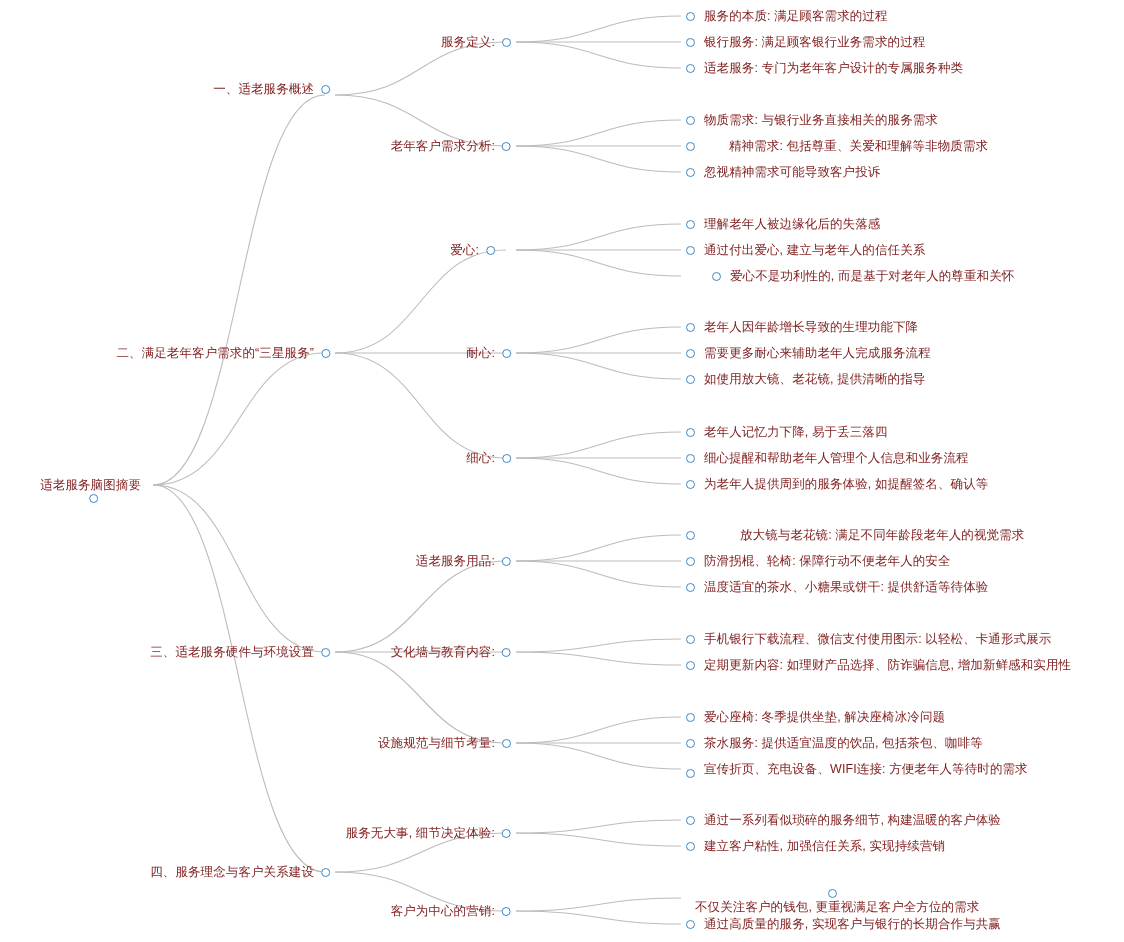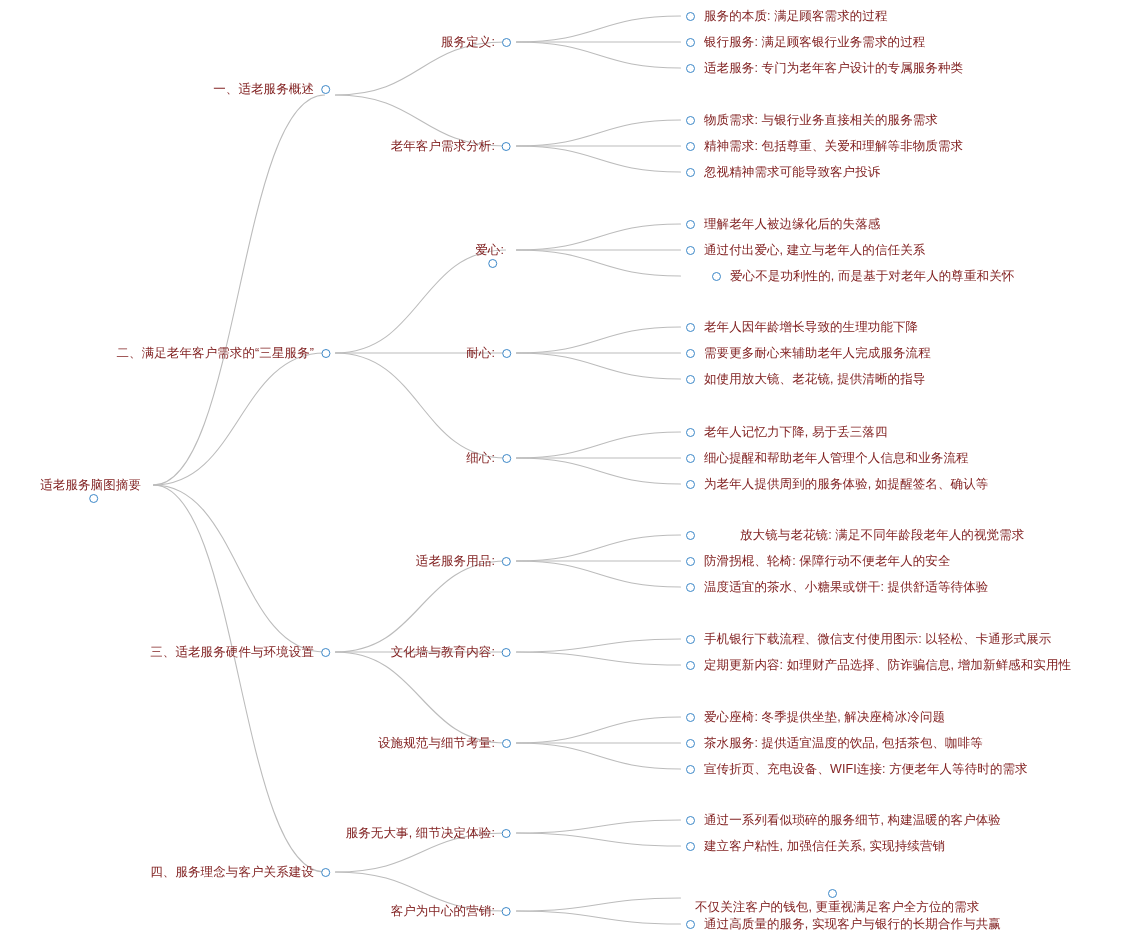--- a/index.html
+++ b/index.html
@@ -144,33 +144,33 @@
         <span class="node-label">适老服务: 专门为老年客户设计的专属服务种类</span>
       </div>
       <div class="node label-left" style="left: 511px; top: 146px;">
         <span class="node-label">老年客户需求分析:</span>
         <span class="node-marker"></span>
       </div>
       <div class="node label-right" style="left: 686px; top: 120px;">
         <span class="node-marker"></span>
         <span class="node-label">物质需求: 与银行业务直接相关的服务需求</span>
       </div>
-      <div class="node label-right" style="left: 686px; top: 146px;">
+      <div class="node label-right" style="left: 686px; top: 146px; gap: 25px;">
         <span class="node-marker"></span>
         <span class="node-label">精神需求: 包括尊重、关爱和理解等非物质需求</span>
       </div>
       <div class="node label-right" style="left: 686px; top: 172px;">
         <span class="node-marker"></span>
         <span class="node-label">忽视精神需求可能导致客户投诉</span>
       </div>
       <div class="node label-left" style="left: 330px; top: 353px;">
         <span class="node-label">二、满足老年客户需求的“三星服务”</span>
         <span class="node-marker"></span>
       </div>
-      <div class="node label-left" style="left: 511px; top: 250px; flex-direction: column;">
+      <div class="node label-left" style="left: 495px; top: 250px;">
         <span class="node-label">爱心:</span>
         <span class="node-marker"></span>
       </div>
       <div class="node label-right" style="left: 686px; top: 224px;">
         <span class="node-marker"></span>
         <span class="node-label">理解老年人被边缘化后的失落感</span>
       </div>
       <div class="node label-right" style="left: 686px; top: 250px;">
         <span class="node-marker"></span>
         <span class="node-label">通过付出爱心, 建立与老年人的信任关系</span>
@@ -248,21 +248,21 @@
         <span class="node-marker"></span>
       </div>
       <div class="node label-right" style="left: 686px; top: 717px;">
         <span class="node-marker"></span>
         <span class="node-label">爱心座椅: 冬季提供坐垫, 解决座椅冰冷问题</span>
       </div>
       <div class="node label-right" style="left: 686px; top: 743px;">
         <span class="node-marker"></span>
         <span class="node-label">茶水服务: 提供适宜温度的饮品, 包括茶包、咖啡等</span>
       </div>
-      <div class="node label-right" style="left: 686px; top: 769px;">
+      <div class="node label-right" style="left: 686px; top: 769px; align-items: flex-end;">
         <span class="node-marker"></span>
         <span class="node-label">宣传折页、充电设备、WIFI连接: 方便老年人等待时的需求</span>
       </div>
       <div class="node label-left" style="left: 330px; top: 872px;">
         <span class="node-label">四、服务理念与客户关系建设</span>
         <span class="node-marker"></span>
       </div>
       <div class="node label-left" style="left: 511px; top: 833px;">
         <span class="node-label">服务无大事, 细节决定体验:</span>
         <span class="node-marker"></span>

